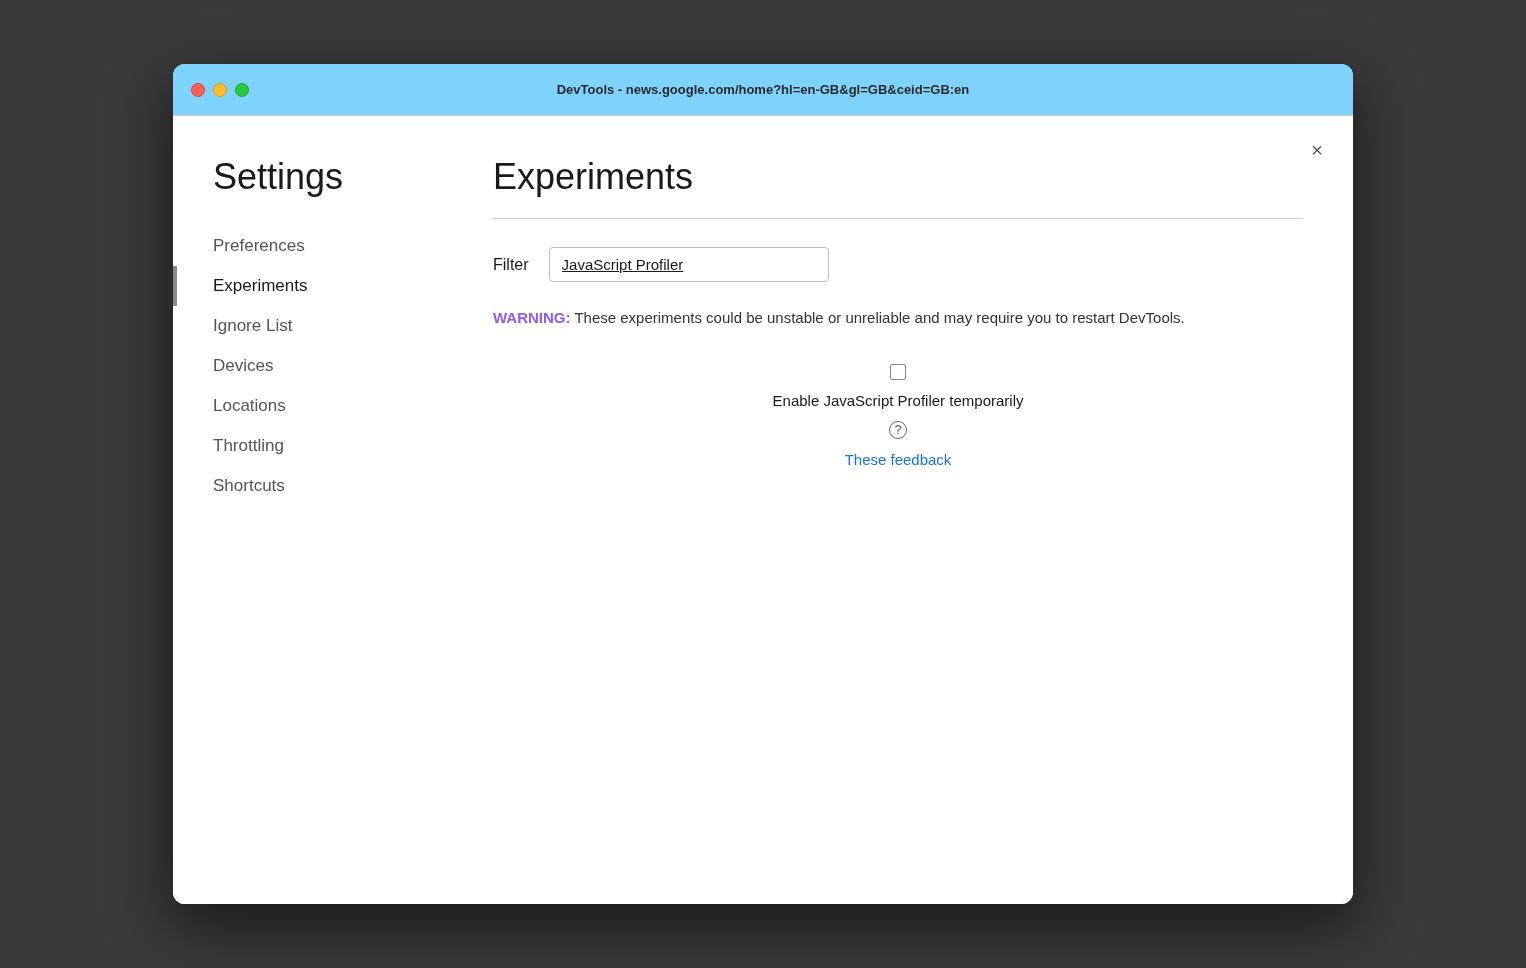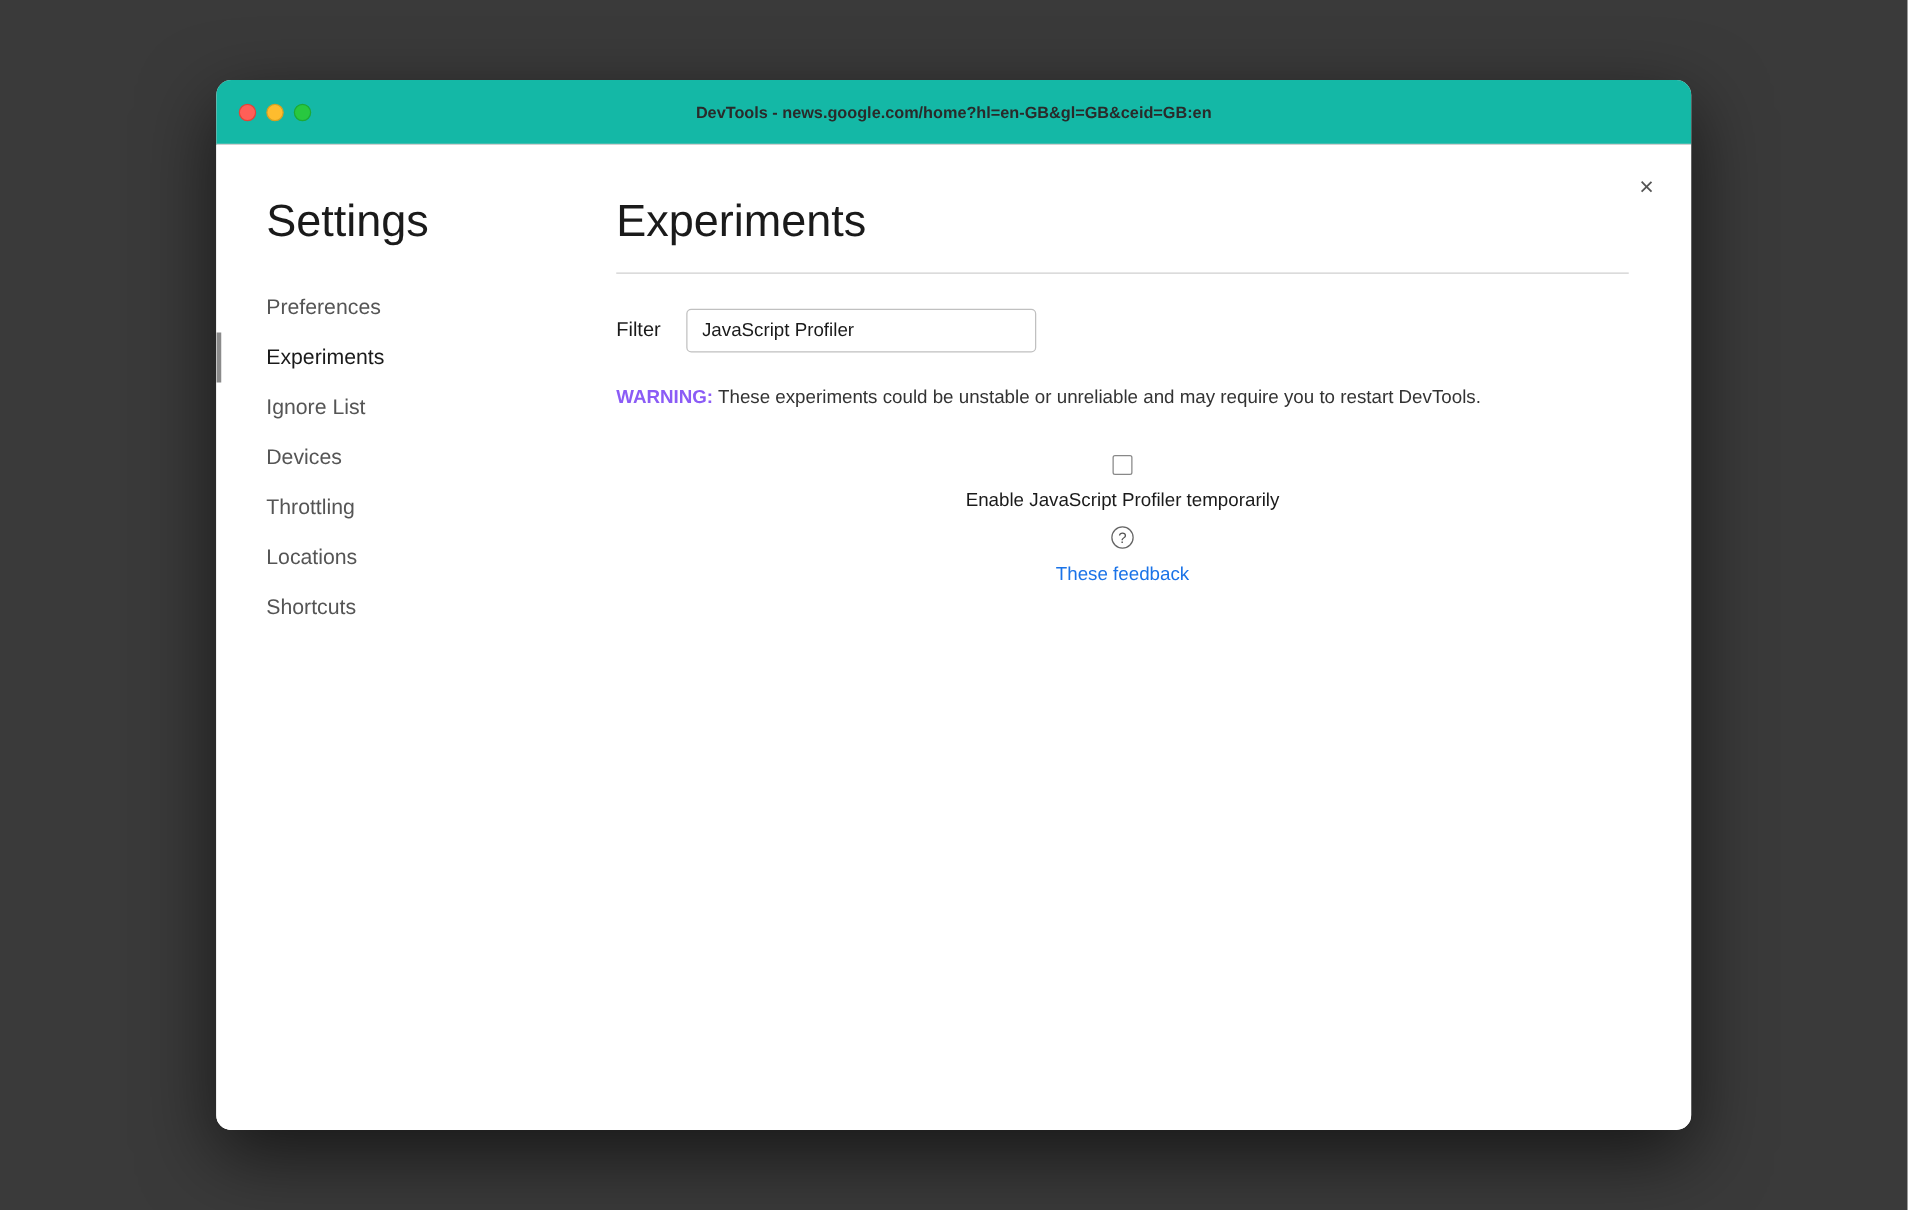--- a/index.html
+++ b/index.html
@@ -23,21 +23,21 @@
       border-radius: 12px;
       box-shadow: 0 20px 60px rgba(0,0,0,0.6);
       width: 1180px;
       height: 840px;
       overflow: hidden;
       display: flex;
       flex-direction: column;
     }
 
     .title-bar {
-      background: #14b8a6;
+      background: #7dd3fc;
       height: 52px;
       display: flex;
       align-items: center;
       justify-content: center;
       position: relative;
       border-bottom: 1px solid #d0d0d0;
       flex-shrink: 0;
     }
 
     .traffic-lights {
@@ -175,20 +175,21 @@
 
     .filter-input {
       width: 280px;
       padding: 8px 12px;
       font-size: 15px;
       border: 1px solid #c0c0c0;
       border-radius: 4px;
       outline: none;
       color: #1a1a1a;
       background: #fff;
+      text-decoration: underline;
     }
 
     .warning-box {
       margin-bottom: 28px;
     }
 
     .warning-text {
       font-size: 15px;
       color: #333;
       line-height: 1.6;
@@ -266,22 +267,22 @@
 
   <div class="window-content">
 
     <div class="sidebar">
       <h1 class="sidebar-title">Settings</h1>
       <ul class="sidebar-nav">
         <li class="sidebar-nav-item">Preferences</li>
         <li class="sidebar-nav-item active">Experiments</li>
         <li class="sidebar-nav-item">Ignore List</li>
         <li class="sidebar-nav-item">Devices</li>
+        <li class="sidebar-nav-item">Locations</li>
         <li class="sidebar-nav-item">Throttling</li>
-        <li class="sidebar-nav-item">Locations</li>
         <li class="sidebar-nav-item">Shortcuts</li>
       </ul>
     </div>
 
     <div class="main-content">
       <button class="close-button">×</button>
 
       <h2 class="experiments-title">Experiments</h2>
       <div class="divider"></div>
 

